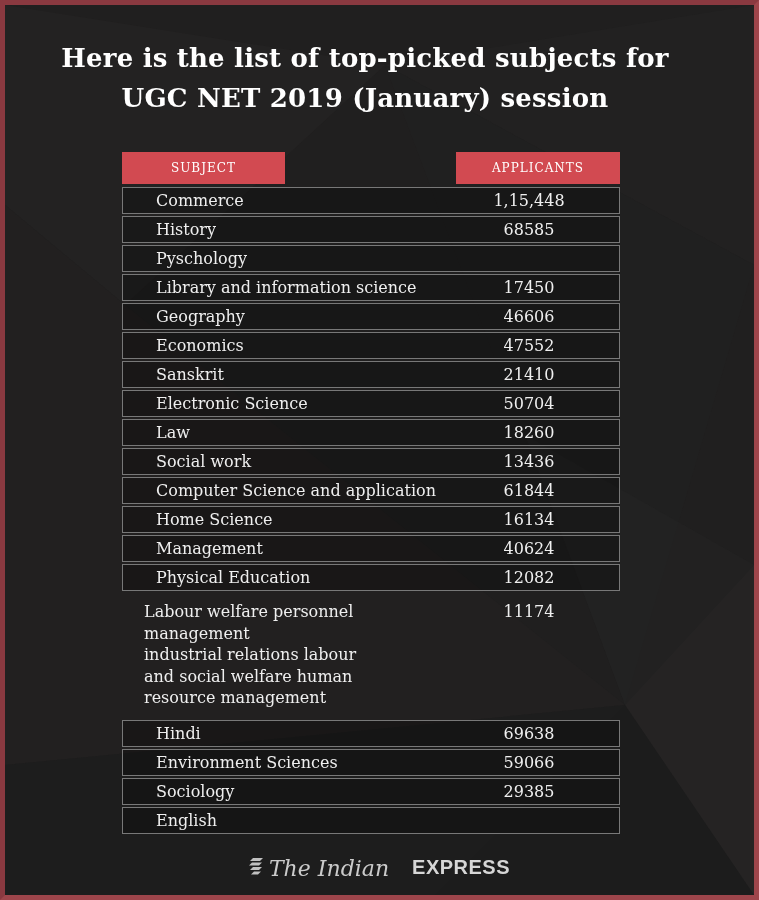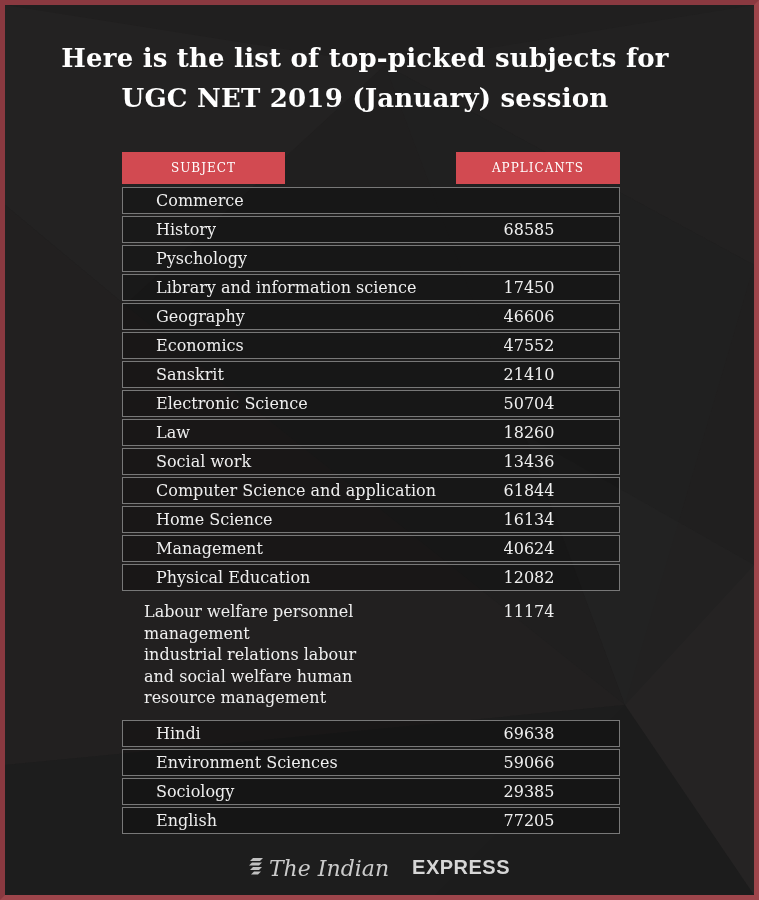--- a/index.html
+++ b/index.html
@@ -145,20 +145,21 @@
     </div>
 
     <div class="table">
       <div class="table-header">
         <div class="badge subject-badge">SUBJECT</div>
         <div class="badge applicants-badge">APPLICANTS</div>
       </div>
       <div id="rows">
   <div class="row">
     <div class="cell subject">Commerce</div>
+    <div class="cell applicants">1,15,448</div>
   </div>
 
   <div class="row">
     <div class="cell subject">History</div>
     <div class="cell applicants">68585</div>
   </div>
 
   <div class="row">
     <div class="cell subject">Pyschology</div>
   </div>
@@ -236,21 +237,20 @@
     <div class="cell applicants">59066</div>
   </div>
 
   <div class="row">
     <div class="cell subject">Sociology</div>
     <div class="cell applicants">29385</div>
   </div>
 
   <div class="row">
     <div class="cell subject">English</div>
-    <div class="cell applicants">77205</div>
   </div>
 </div>
     </div>
 
     <div class="footer">
       <svg class="logo-icon" width="14" height="20" viewBox="0 0 14 20" xmlns="http://www.w3.org/2000/svg" aria-hidden="true">
         <polygon points="4,0 14,0 11,3 1,3" fill="#c0c0c0"></polygon>
         <polygon points="3,4.5 13,4.5 10,7.5 0,7.5" fill="#c0c0c0"></polygon>
         <polygon points="4,9 13,9 10,12 1,12" fill="#c0c0c0"></polygon>
         <polygon points="5,13.5 12,13.5 9,16.5 2,16.5" fill="#c0c0c0"></polygon>

